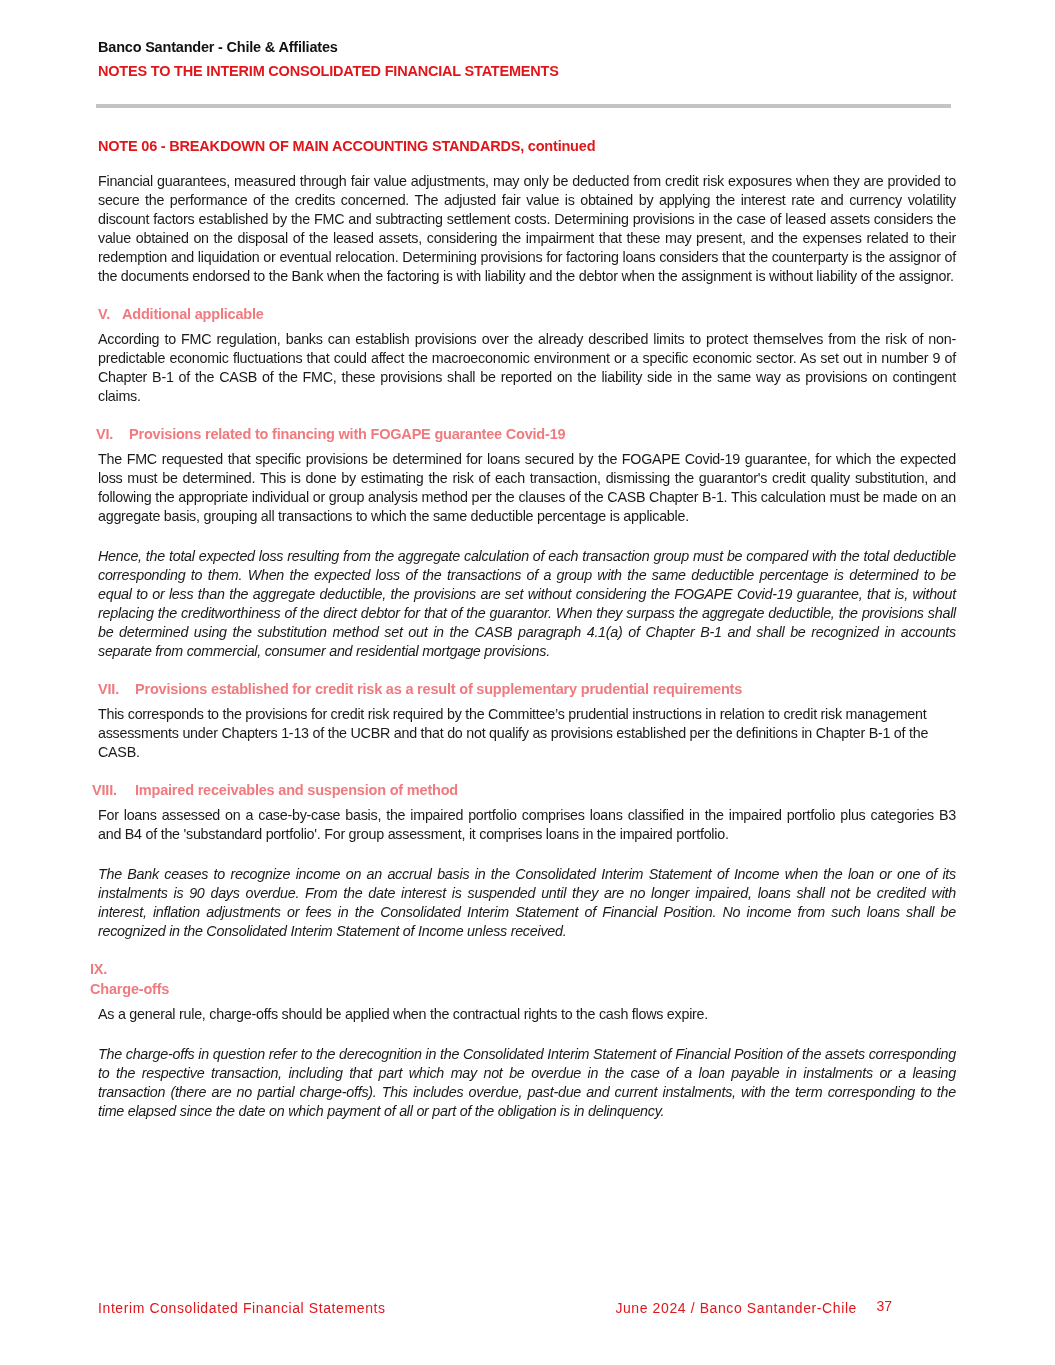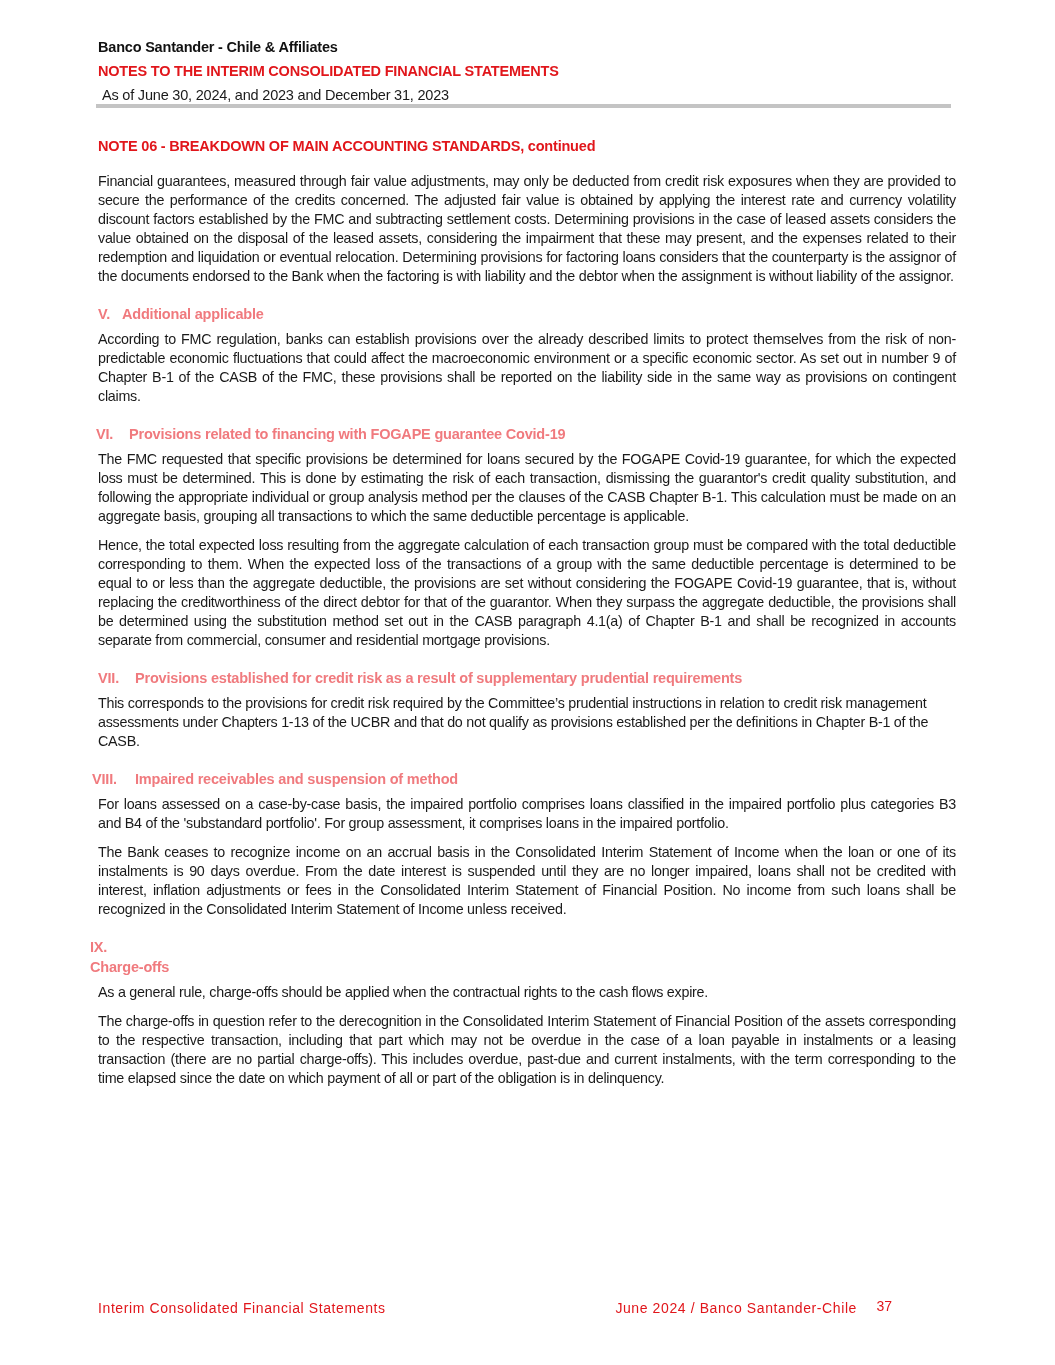--- a/index.html
+++ b/index.html
@@ -9,21 +9,21 @@
   }
   .header { position: absolute; left: 98px; top: 36px; width: 853px; }
   .company { font-size: 14.5px; font-weight: bold; color: #111; line-height: 22px; letter-spacing: -0.2px; }
   .notes-title { font-size: 14.5px; font-weight: bold; color: #e1161b; line-height: 26px; letter-spacing: -0.2px; }
   .asof { font-size: 14.5px; color: #1a1a1a; line-height: 22px; padding-left: 4px; letter-spacing: -0.2px; }
   .header-rule { position: absolute; left: 96px; top: 104px; width: 855px; height: 4px; background: #c4c4c4; }
 
   .content { position: absolute; left: 98px; top: 135px; width: 858px; }
   .note-title { font-size: 14.5px; font-weight: bold; color: #e1161b; line-height: 22px; margin: 0 0 15px 0; letter-spacing: -0.2px; }
   p { margin: 0; font-size: 14.3px; line-height: 19px; text-align: justify; letter-spacing: -0.25px; }
-  p.gap { margin-top: 10px; }
+  p.gap { margin-top: 21px; font-style: italic; }
   .sec-heading {
     font-size: 14.5px; font-weight: bold; color: #f07a7e; line-height: 20px;
     margin: 18px 0 6px 0; letter-spacing: -0.2px; display: flex;
   }
   .sec-num { display: inline-block; }
   .sec-heading.s5 .sec-num { width: 24px; }
   .sec-heading.s6 { margin-left: -2px; }
   .sec-heading.s6 .sec-num { width: 33px; }
   .sec-heading.s7 .sec-num { width: 37px; }
   .sec-heading.s8 { margin-left: -6px; }
@@ -36,21 +36,20 @@
   .footer-left { position: absolute; left: 0; top: 2px; font-size: 14px; color: #e1161b; letter-spacing: 0.6px; }
   .footer-right { position: absolute; right: 43px; top: 2px; font-size: 14px; color: #e1161b; letter-spacing: 0.6px; }
   .page-num { position: absolute; right: 8px; top: 0; font-size: 14px; color: #e1161b; }
 </style>
 </head>
 <body>
 
 <div class="header">
   <div class="company">Banco Santander - Chile &amp; Affiliates</div>
   <div class="notes-title">NOTES TO THE INTERIM CONSOLIDATED FINANCIAL STATEMENTS</div>
-  <div class="asof">As of June 30, 2024, and 2023 and December 31, 2023</div>
 </div>
 <div class="header-rule"></div>
 
 <div class="content">
   <div class="note-title">NOTE 06 - BREAKDOWN OF MAIN ACCOUNTING STANDARDS, continued</div>
   <p>Financial guarantees, measured through fair value adjustments, may only be deducted from credit risk exposures when they are provided to secure the performance of the credits concerned. The adjusted fair value is obtained by applying the interest rate and currency volatility discount factors established by the FMC and subtracting settlement costs. Determining provisions in the case of leased assets considers the value obtained on the disposal of the leased assets, considering the impairment that these may present, and the expenses related to their redemption and liquidation or eventual relocation. Determining provisions for factoring loans considers that the counterparty is the assignor of the documents endorsed to the Bank when the factoring is with liability and the debtor when the assignment is without liability of the assignor.</p>
 
   <div class="sec-heading s5">
     <span class="sec-num">V.</span>
     <span>Additional applicable</span>

